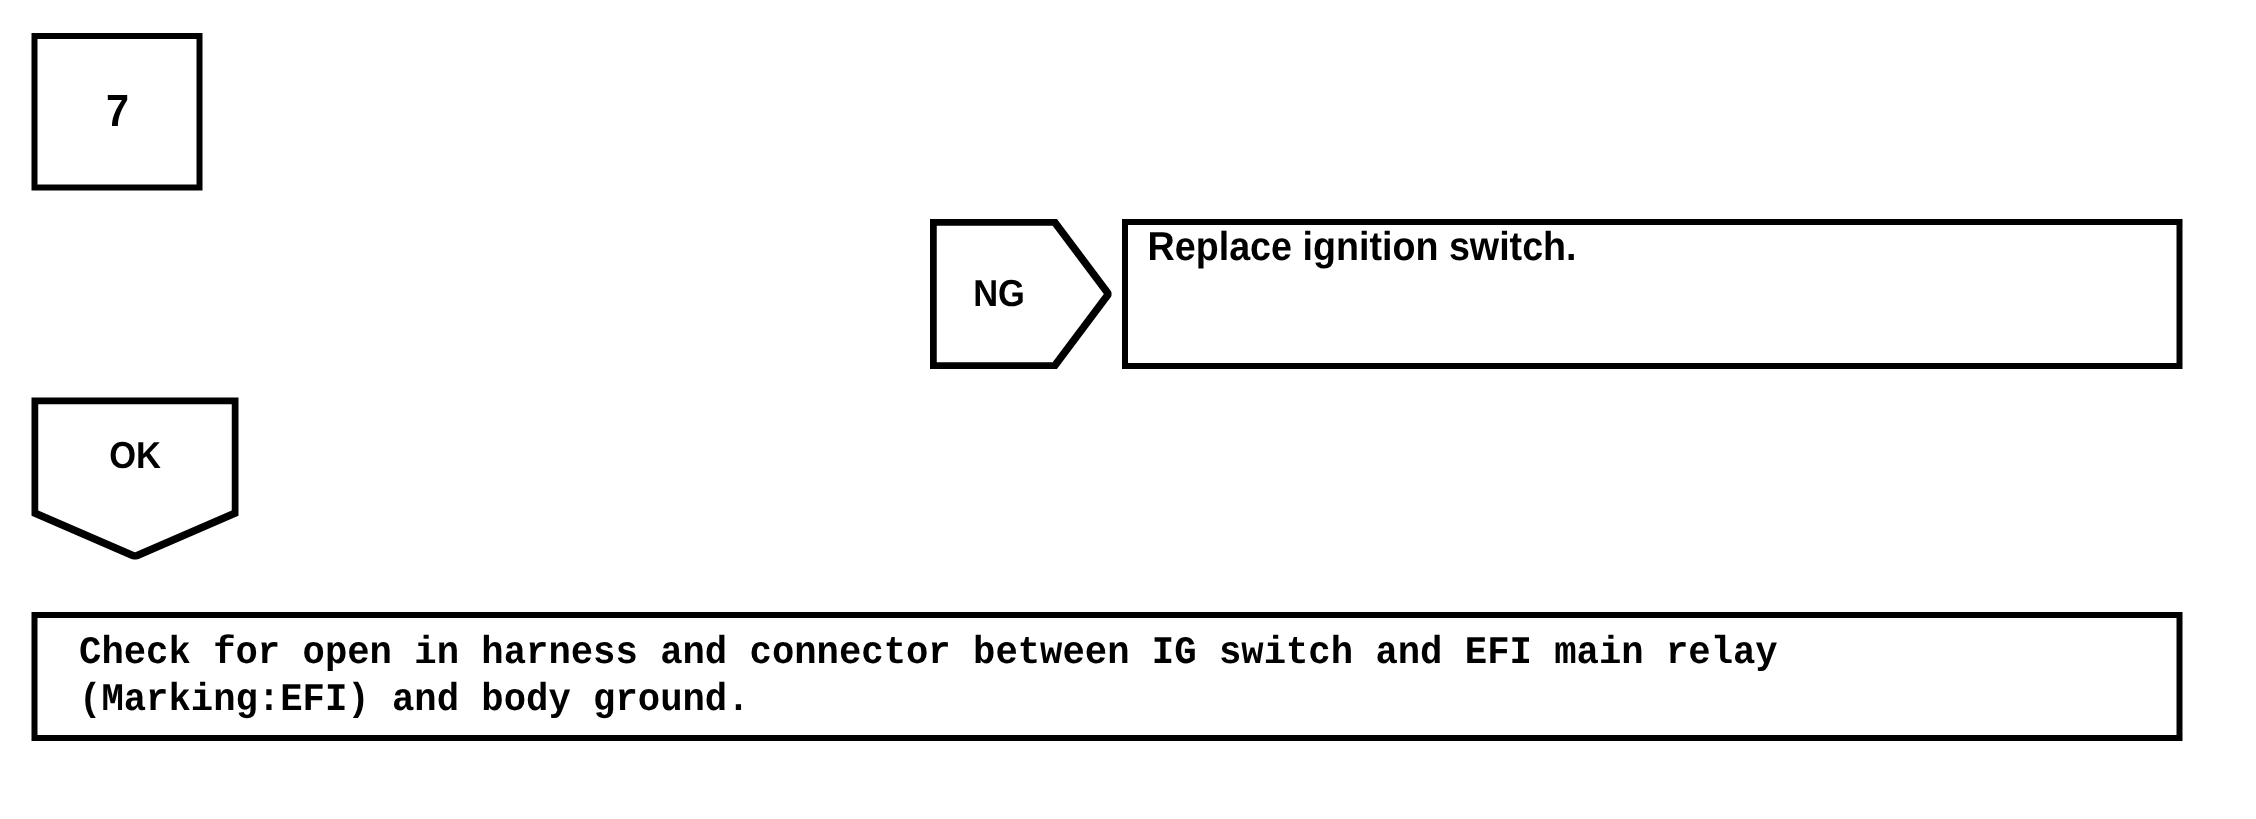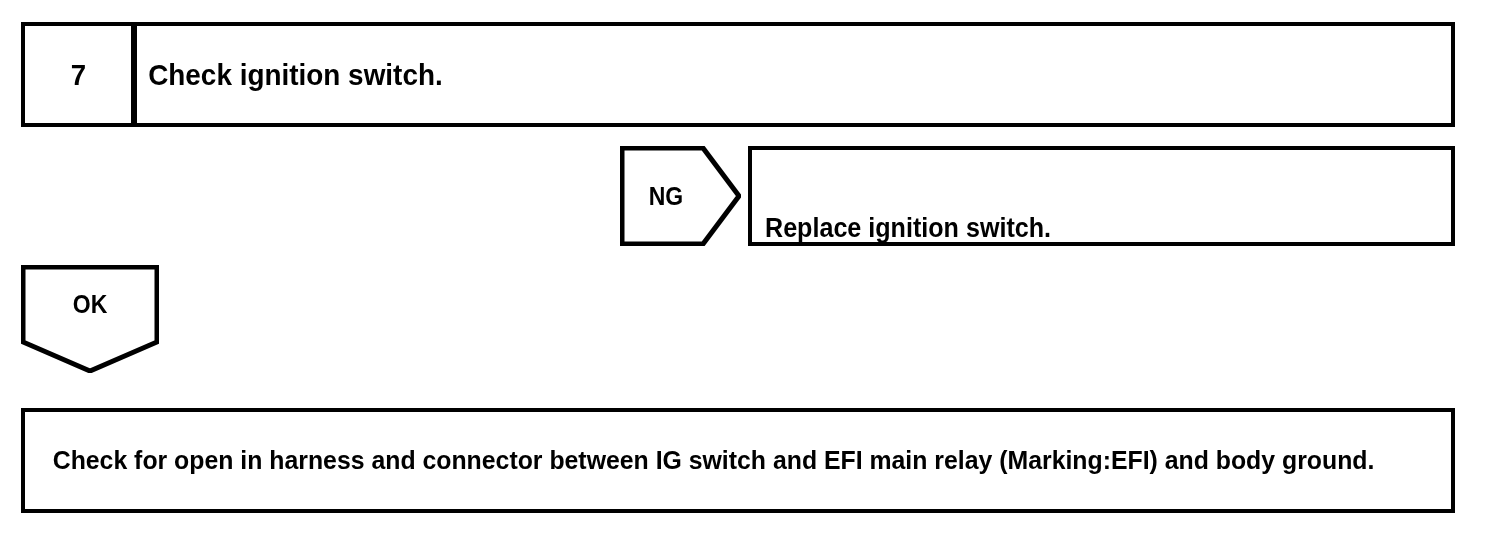--- a/index.html
+++ b/index.html
@@ -94,21 +94,21 @@
     transform: scaleX(0.92);
   }
 
   
   #ng-action-box {
     left: 748px;
     top: 146px;
     width: 707px;
     height: 100px;
     display: flex;
-    align-items: flex-end;
+    align-items: flex-start;
   }
   #ng-action-box .txt {
     padding-left: 14px;
     font-size: 27px;
     font-weight: bold;
     line-height: 1.05;
     white-space: nowrap;
     transform: scaleX(0.93);
     transform-origin: left center;
   }
@@ -139,23 +139,24 @@
     font-weight: bold;
     line-height: 1;
     transform: scaleX(0.92);
   }
 
   
   #next-step-box {
     left: 21px;
     top: 408px;
     width: 1434px;
-    height: 105px;
+    height: 86px;
     display: flex;
     align-items: center;
+    font-family: Liberation Mono, monospace;
   }
   #next-step-box .txt {
     padding-left: 29px;
     padding-right: 12px;
     font-size: 26px;
     font-weight: bold;
     line-height: 1.19;
     transform: scaleX(0.955);
     transform-origin: left center;
     width: 103%;
@@ -163,23 +164,20 @@
 </style>
 </head>
 <body>
 
 <div id="page">
 
   <div class="box" id="step-number-box">
     <span class="num">7</span>
   </div>
 
-  <div class="box" id="step-title-box">
-    <span class="txt">Check ignition switch.</span>
-  </div>
 
   <div id="ng-tag">
     <svg viewBox="0 0 121 100" xmlns="http://www.w3.org/2000/svg">
       <polygon points="2,2 83,2 119,50 83,98 2,98" fill="#ffffff" stroke="#000000" stroke-width="5" stroke-linejoin="miter"></polygon>
     </svg>
     <span class="label">NG</span>
   </div>
 
   <div class="box" id="ng-action-box">
     <span class="txt">Replace ignition switch.</span>

